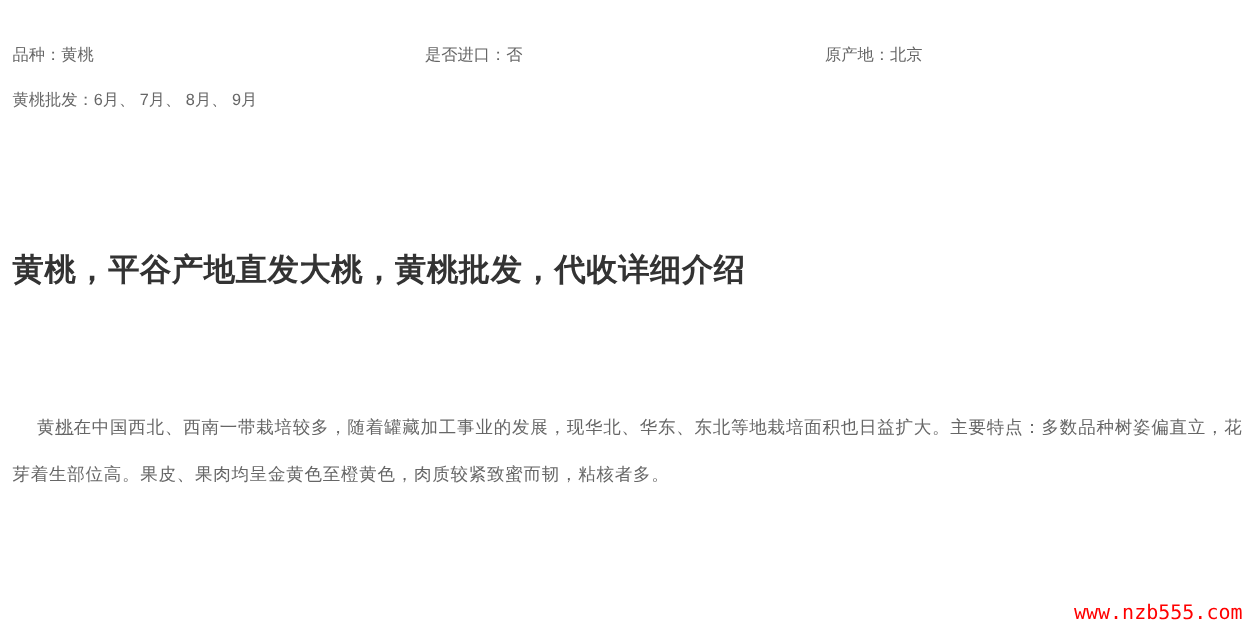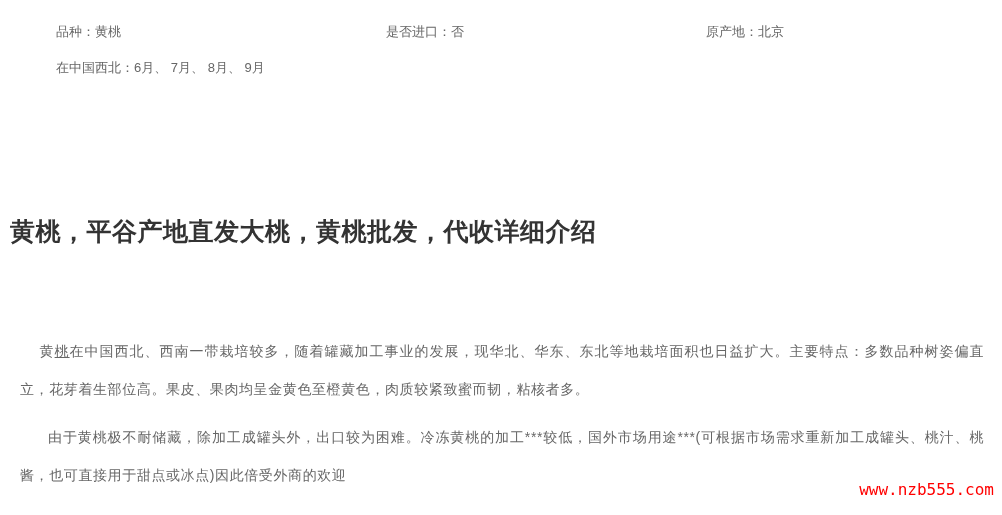--- a/index.html
+++ b/index.html
@@ -11,60 +11,59 @@
     width: 1002px;
     height: 515px;
     position: relative;
     overflow: hidden;
     font-family: "Liberation Sans", "DejaVu Sans", sans-serif;
   }
 
   
   .attrs {
     position: absolute;
-    top: 24px;
+    top: 36px;
     left: 10px;
     right: 0;
     display: grid;
     grid-template-columns: 330px 320px 1fr;
     row-gap: 21px;
     font-size: 13px;
     color: #666666;
     line-height: 15px;
-    margin-left: 46px;
   }
   .attr-cell { white-space: nowrap; }
   .attr-label { color: #666666; }
   .attr-value { color: #666666; }
 
   
   .detail-title {
     position: absolute;
     left: 10px;
-    top: 198px;
+    top: 182px;
     font-size: 25px;
     font-weight: bold;
     color: #333333;
     letter-spacing: 0.5px;
     white-space: nowrap;
   }
 
   
   .content {
     position: absolute;
     left: 10px;
     top: 322px;
     width: 984px;
     font-size: 14px;
     color: #666666;
     letter-spacing: 0.6px;
     line-height: 38px;
     text-align: justify;
   }
-  .content p { margin: 10px; }
+  .content p { margin: 0; }
   .p1 { text-indent: 1.4em; }
   .p2 { text-indent: 2em; margin-top: 9px !important; }
   .keyword-link {
     text-decoration: underline;
     color: #666666;
     cursor: pointer;
   }
 
   
   .watermark {
@@ -85,24 +84,23 @@
   <div class="attr-cell">
     <span class="attr-label">品种：</span><span class="attr-value">黄桃</span>
   </div>
   <div class="attr-cell">
     <span class="attr-label">是否进口：</span><span class="attr-value">否</span>
   </div>
   <div class="attr-cell">
     <span class="attr-label">原产地：</span><span class="attr-value">北京</span>
   </div>
   <div class="attr-cell">
-    <span class="attr-label">在中国西北：</span><span class="attr-value">6月、 7月、 8月、 9月</span>
+    <span class="attr-label">黄桃批发：</span><span class="attr-value">6月、 7月、 8月、 9月</span>
   </div>
 </div>
 
 <h1 class="detail-title">黄桃，平谷产地直发大桃，黄桃批发，代收详细介绍</h1>
 
 <div class="content">
   <p class="p1"><span>黄</span><span class="keyword-link">桃</span><span>在中国西北、西南一带栽培较多，随着罐藏加工事业的发展，现华北、华东、东北等地栽培面积也日益扩大。主要特点：多数品种树姿偏直立，花芽着生部位高。果皮、果肉均呈金黄色至橙黄色，肉质较紧致蜜而韧，粘核者多。</span></p>
-  <p class="p2">由于黄桃极不耐储藏，除加工成罐头外，出口较为困难。冷冻黄桃的加工***较低，国外市场用途***(可根据市场需求重新加工成罐头、桃汁、桃酱，也可直接用于甜点或冰点)因此倍受外商的欢迎</p>
 </div>
 
 <div class="watermark" style="color: rgb(255, 0, 0);">www.nzb555.com</div>
 
 </body></html>

